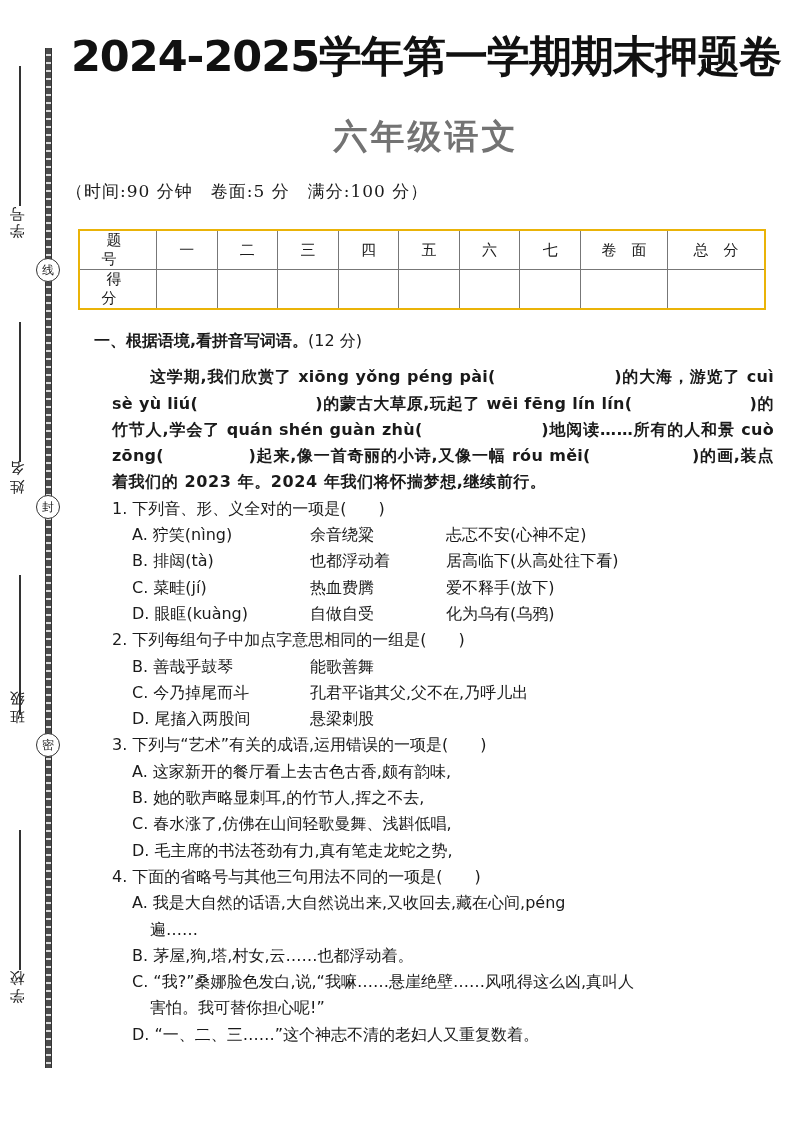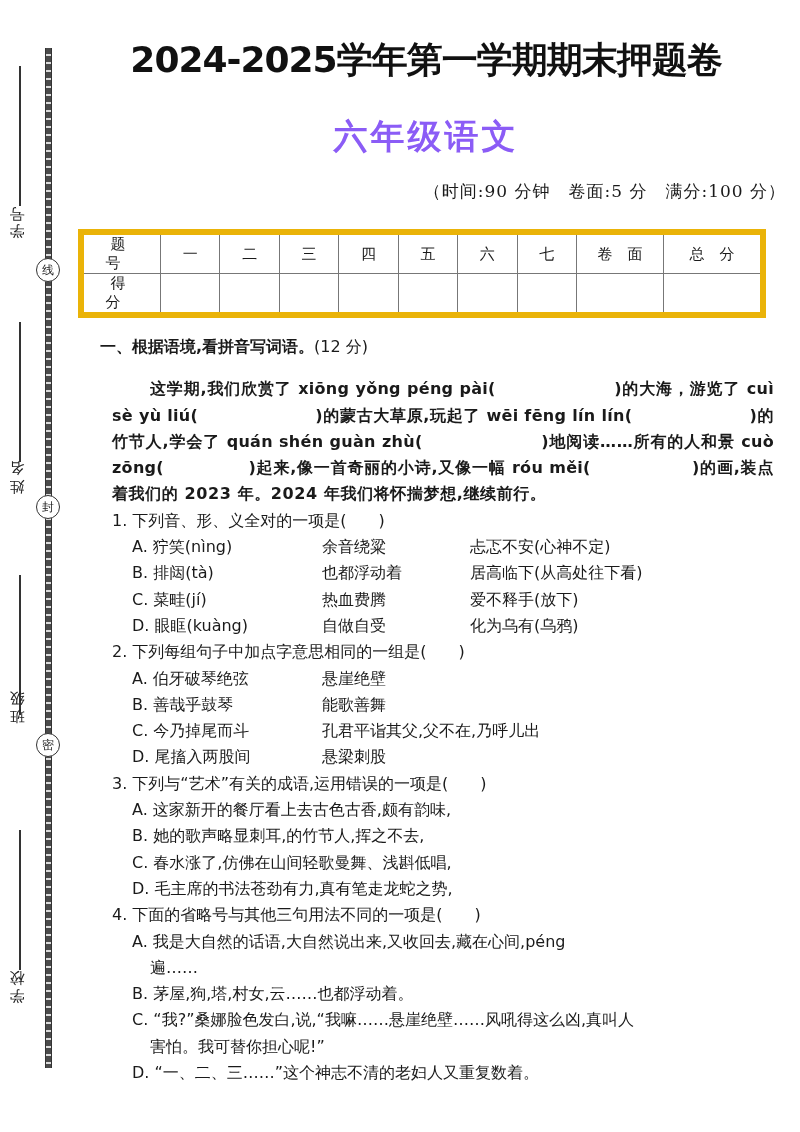--- a/index.html
+++ b/index.html
@@ -20,47 +20,47 @@
     font-family: "DejaVu Sans", sans-serif;
   }
   .bind-label {
     position: absolute; left: 8px; font-size: 15px; writing-mode: vertical-rl; transform: rotate(180deg);
     letter-spacing: 18px; font-family: "DejaVu Sans", sans-serif; color: #222;
   }
   .bind-line { position: absolute; left: 19px; width: 1.5px; background: #333; }
 
   .title {
     position: absolute; left: 66px; top: 28px; width: 720px; text-align: center;
-    font-family: "DejaVu Sans", sans-serif; font-weight: bold; font-size: 36px; letter-spacing: -1px;
-    color: #111; white-space: nowrap; margin-top: 8px;
+    font-family: "DejaVu Sans", sans-serif; font-weight: bold; font-size: 43px; letter-spacing: -1px;
+    color: #111; white-space: nowrap;
   }
   .subtitle {
     position: absolute; left: 66px; top: 114px; width: 720px; text-align: center;
-    font-family: "DejaVu Sans", sans-serif; font-weight: bold; font-size: 34px; color: #8b5cf6; letter-spacing: 3px;
+    font-family: "DejaVu Sans", sans-serif; font-weight: bold; font-size: 34px; color: #737373; letter-spacing: 3px;
   }
   .meta {
-    position: absolute; left: 66px; top: 180px; width: 720px; text-align: right; font-size: 17px; letter-spacing: 1px;
+    position: absolute; left: 66px; top: 180px; width: 720px; text-align: left; font-size: 17px; letter-spacing: 1px;
   }
   table.score {
     position: absolute; left: 78px; top: 229px; width: 688px; border-collapse: collapse;
-    border: 6px solid #eab308; font-size: 15px; font-family: "DejaVu Sans", sans-serif;
+    border: 2px solid #eab308; font-size: 15px; font-family: "DejaVu Sans", sans-serif;
   }
   table.score td { border: 1px solid #777; height: 37px; text-align: center; padding: 0; }
   table.score td.lbl { width: 64px; letter-spacing: 18px; text-indent: 10px; }
 
   .content {
     position: absolute; left: 84px; top: 318px; width: 690px; font-size: 16px; line-height: 26.3px;
     font-family: "DejaVu Sans", sans-serif;
   }
-  .sec-title { font-weight: bold; margin: 16px; }
+  .sec-title { font-weight: bold; margin: 10px; }
   .sec-title .pts { font-weight: normal; }
   .para { padding-left: 28px; text-indent: 38px; text-align: justify; letter-spacing: 0.6px; font-weight: bold; }
   .py { font-family: "DejaVu Sans", sans-serif; letter-spacing: 0.3px; }
   .q { padding-left: 28px; }
-  .opt { padding-left: 48px; display: flex; gap: 12px; }
+  .opt { padding-left: 48px; display: flex; }
   .opt .c1 { width: 178px; }
   .opt .c2 { width: 136px; }
   .opt2 .c1 { width: 178px; }
   .opt-wrap { padding-left: 48px; }
   .opt-wrap .cont { padding-left: 18px; }
 </style>
 </head>
 <body>
 
 <div class="binding">
@@ -137,24 +137,20 @@
       <span>爱不释手(放下)</span>
     </div>
   <div class="opt">
       <span class="c1">D. 眼眶(kuàng)</span>
       <span class="c2">自做自受</span>
       <span>化为乌有(乌鸦)</span>
     </div>
 
   <div class="q">2. 下列每组句子中加点字意思相同的一组是(　　)</div>
   <div class="opt opt2">
-      <span class="c1">A. 伯牙破琴绝弦</span>
-      <span>悬崖绝壁</span>
-    </div>
-  <div class="opt opt2">
       <span class="c1">B. 善哉乎鼓琴</span>
       <span>能歌善舞</span>
     </div>
   <div class="opt opt2">
       <span class="c1">C. 今乃掉尾而斗</span>
       <span>孔君平诣其父,父不在,乃呼儿出</span>
     </div>
   <div class="opt opt2">
       <span class="c1">D. 尾搐入两股间</span>
       <span>悬梁刺股</span>

